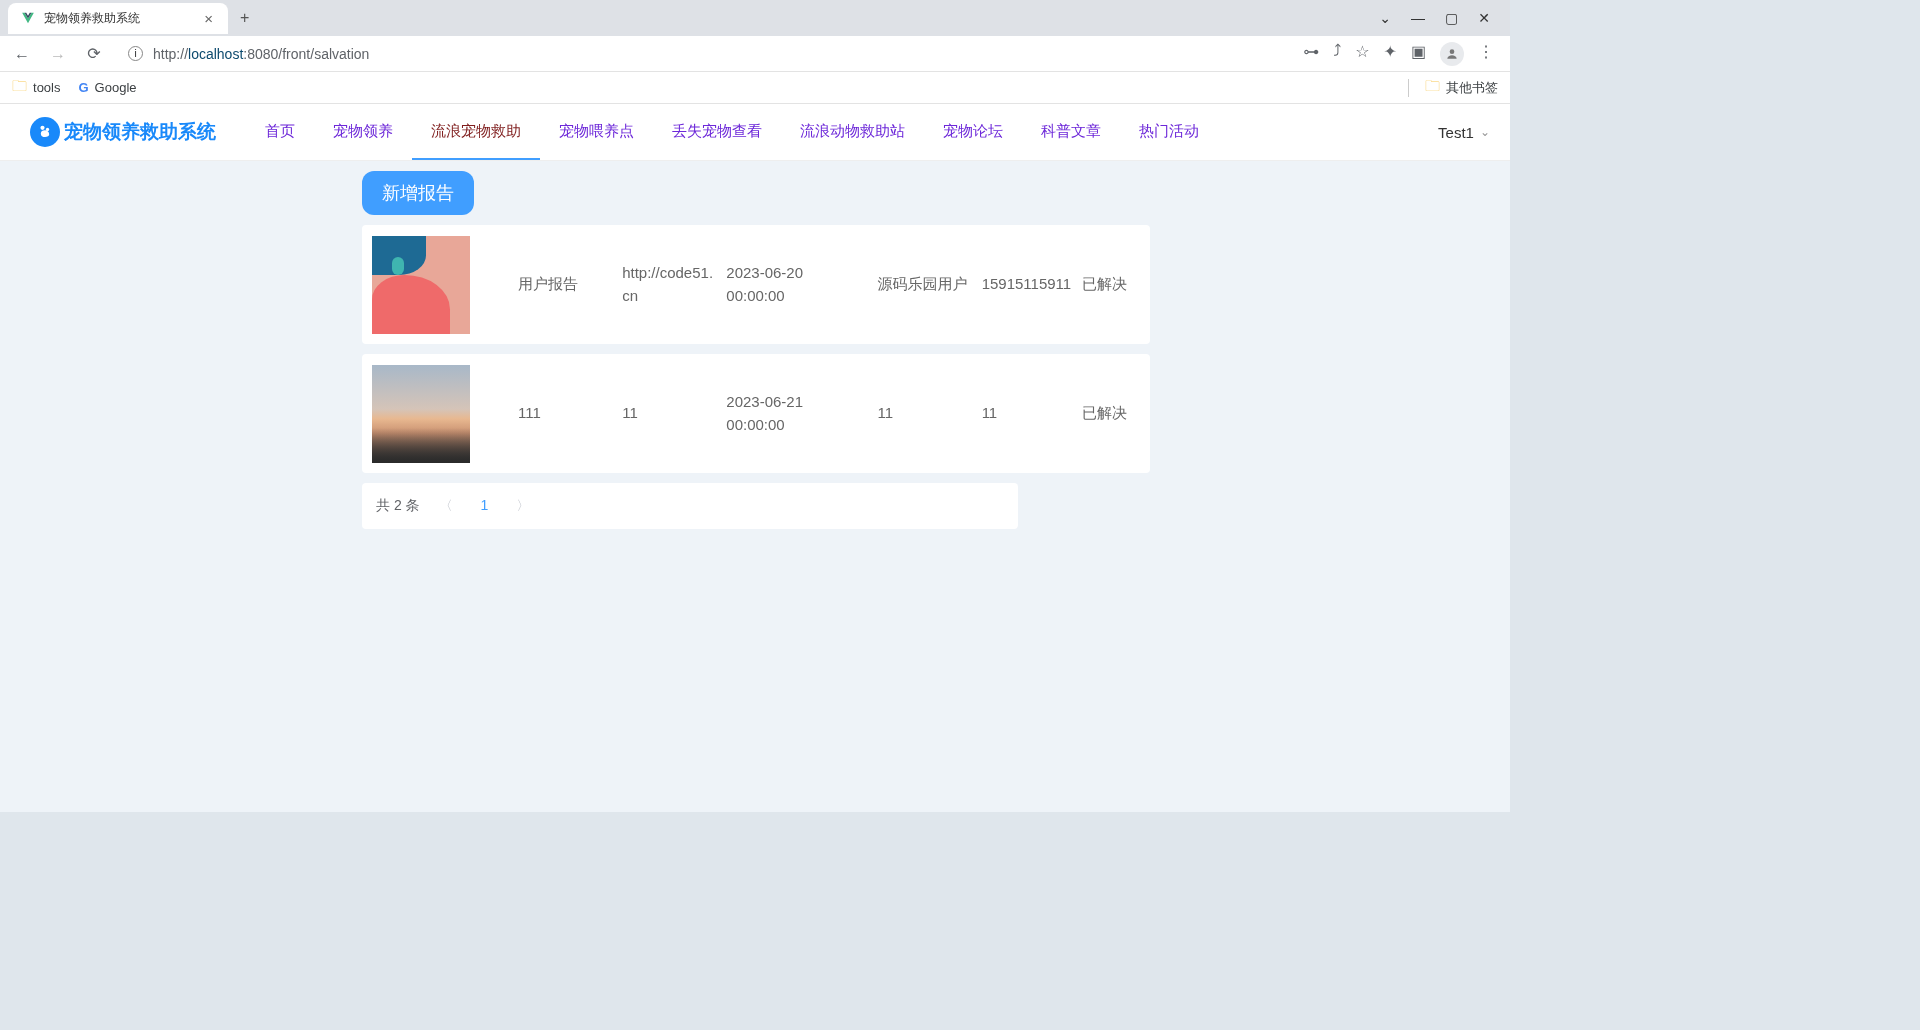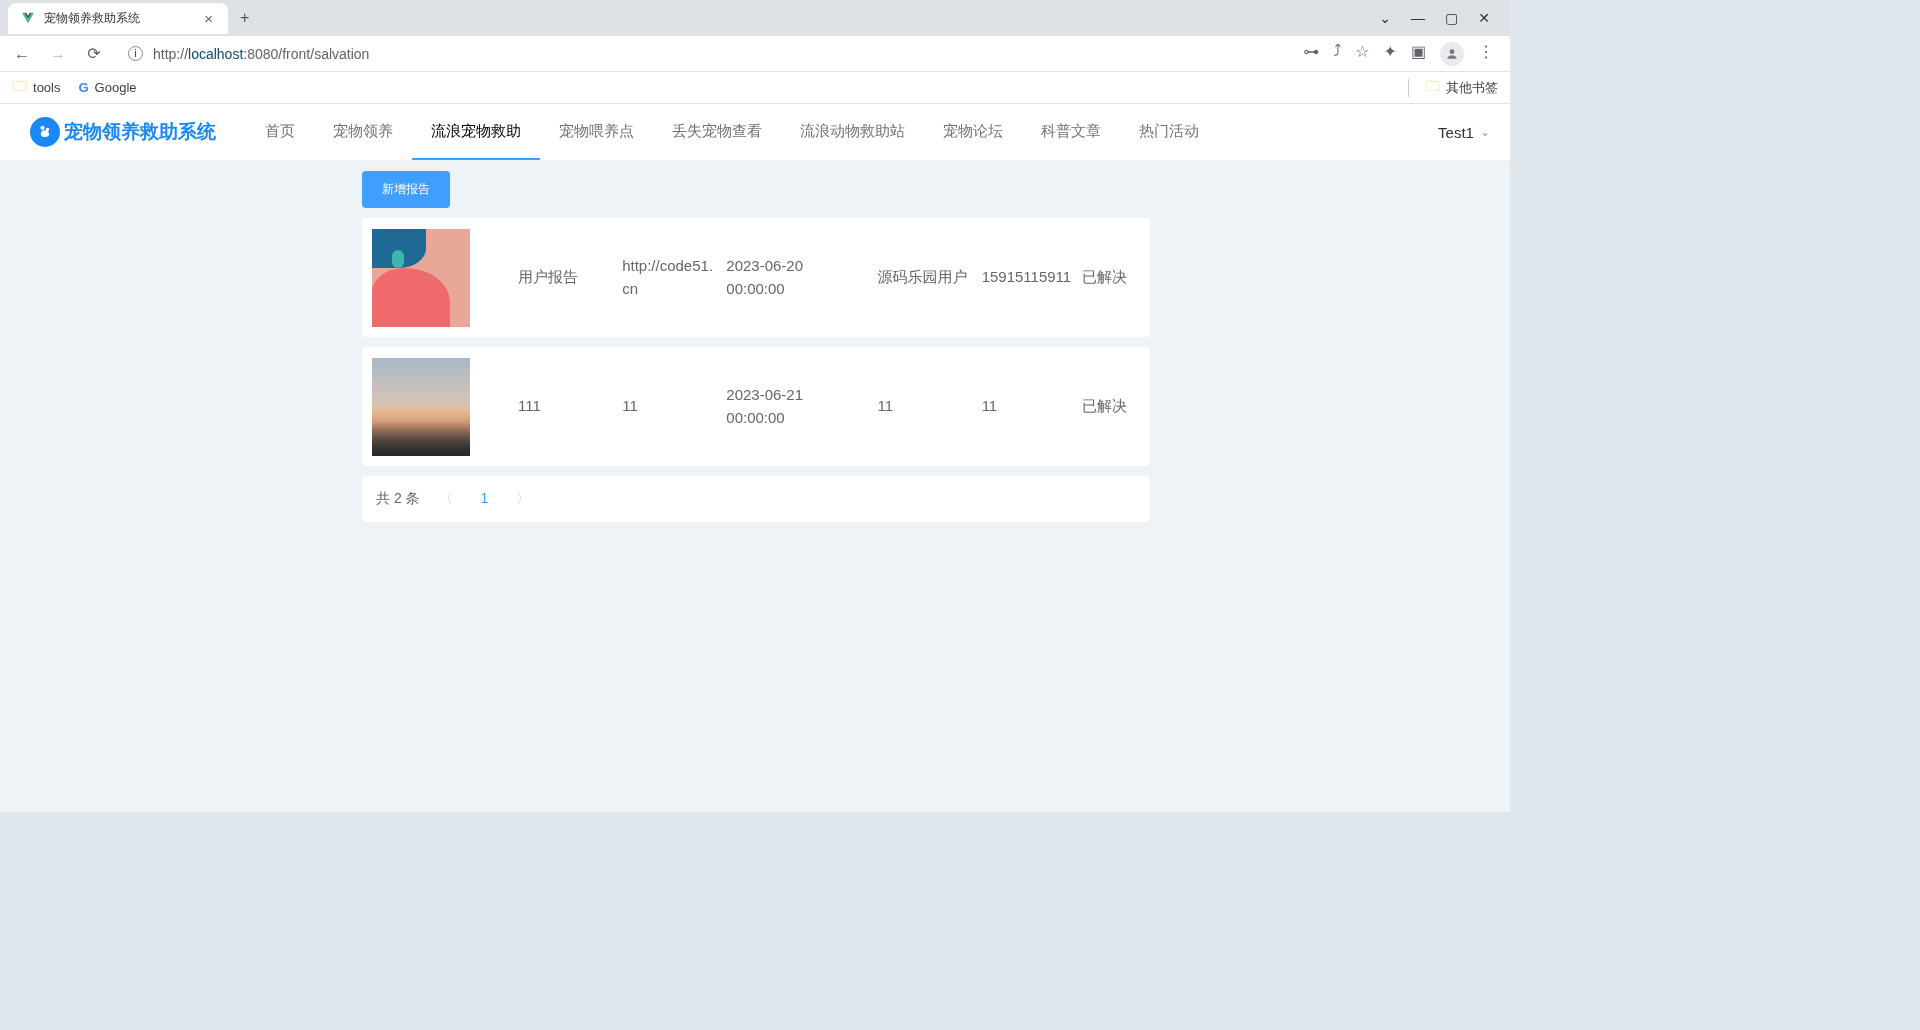--- a/index.html
+++ b/index.html
@@ -81,34 +81,34 @@
       color: #1989fa; font-size: 19px; font-weight: 700;
     }
     .logo-icon {
       width: 30px; height: 30px; border-radius: 50%;
       background: #1989fa; display: flex;
       align-items: center; justify-content: center;
     }
     .nav-menu { display: flex; margin-left: 30px; height: 100%; }
     .nav-item {
       padding: 0 19px; display: flex; align-items: center;
-      color: #737373; font-size: 15px; height: 100%;
+      color: #6d28d9; font-size: 15px; height: 100%;
       border-bottom: 2px solid transparent; cursor: pointer;
     }
-    .nav-item.active { color: #000000; border-bottom-color: #409eff; }
+    .nav-item.active { color: #7f1d1d; border-bottom-color: #409eff; }
     .user-area {
       margin-left: auto; display: flex; align-items: center;
       gap: 6px; color: #333; font-size: 15px;
     }
     
     .content { padding: 10px 0 0 362px; }
     
     .add-btn {
       background: #409eff; color: #fff; border: none;
-      padding: 10px 20px; border-radius: 4px; font-size: 12px;
+      padding: 10px 20px; border-radius: 12px; font-size: 18px;
       cursor: pointer; margin-bottom: 10px;
     }
     
     .card-list { width: 788px; }
     .card {
       background: #fff; border-radius: 4px;
       display: flex; align-items: center;
       padding: 10px; margin-bottom: 10px;
       min-height: 119px;
     }
@@ -141,21 +141,21 @@
     
     .col { color: #666; font-size: 15px; line-height: 1.5; padding-right: 10px; }
     .c1 { width: 108px; }
     .c2 { width: 108px; word-break: break-all; }
     .c3 { width: 108px; }
     .c4 { width: 108px; margin-left: 47px; }
     .c5 { width: 104px; word-break: break-all; }
     .c6 { width: 60px; }
     
     .pagination {
-      background: #fff; width: 788px; border-radius: 4px;
+      background: #fff; width: 656px; border-radius: 4px;
       padding: 14px; display: flex; align-items: flex-start;
       gap: 14px; color: #606266; font-size: 14px;
     }
     .page-btn { color: #c0c4cc; padding: 0 6px; font-size: 13px; }
     .page-num { color: #409eff; font-weight: 500; padding: 0 8px; }
   </style>
 </head>
 <body>
 
 <div class="browser-chrome">

